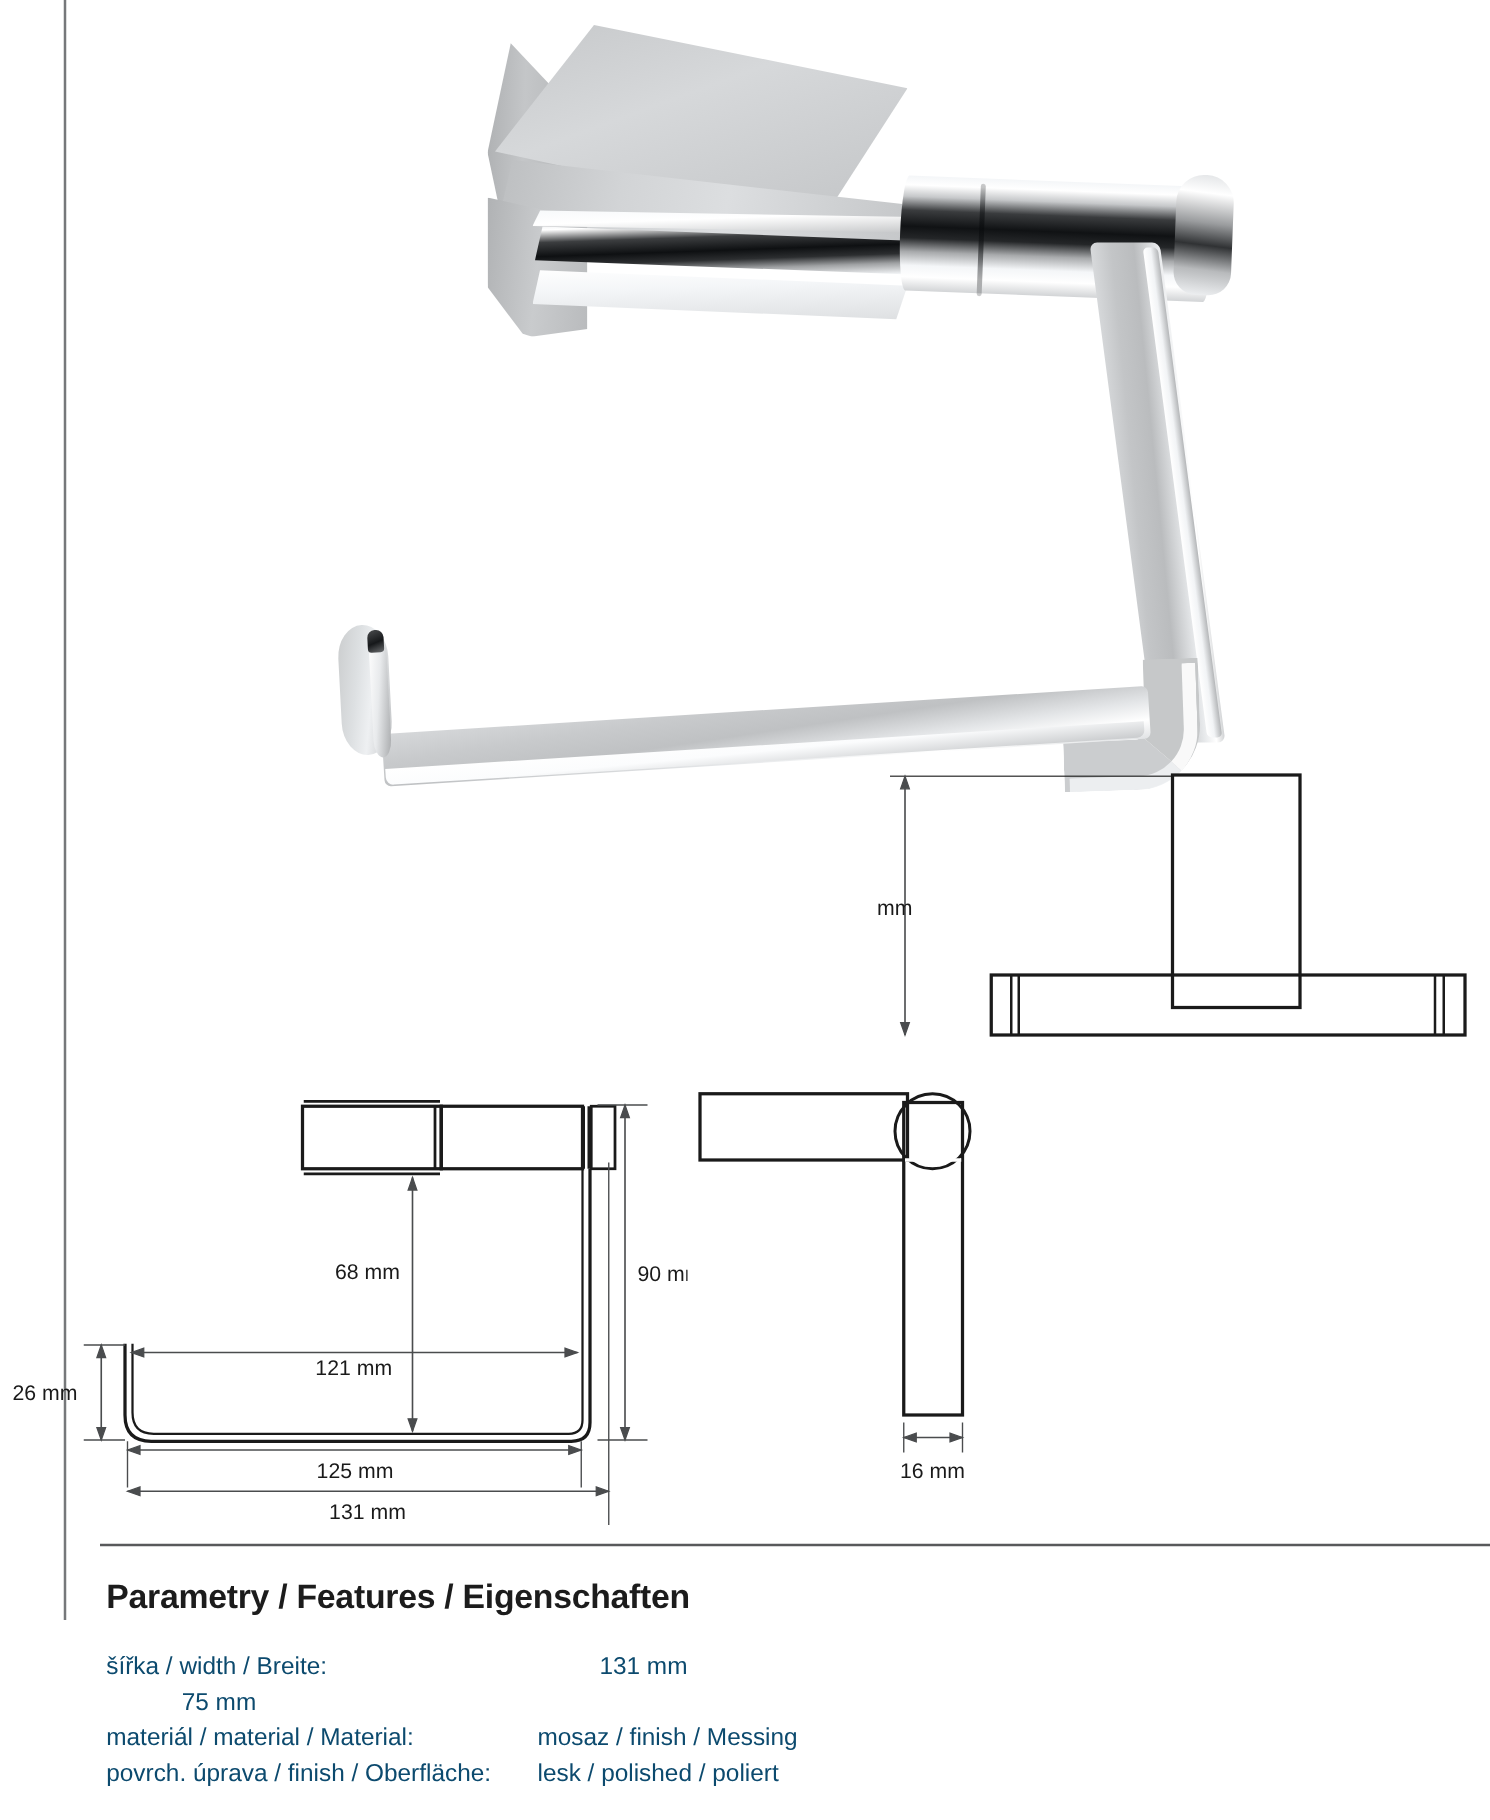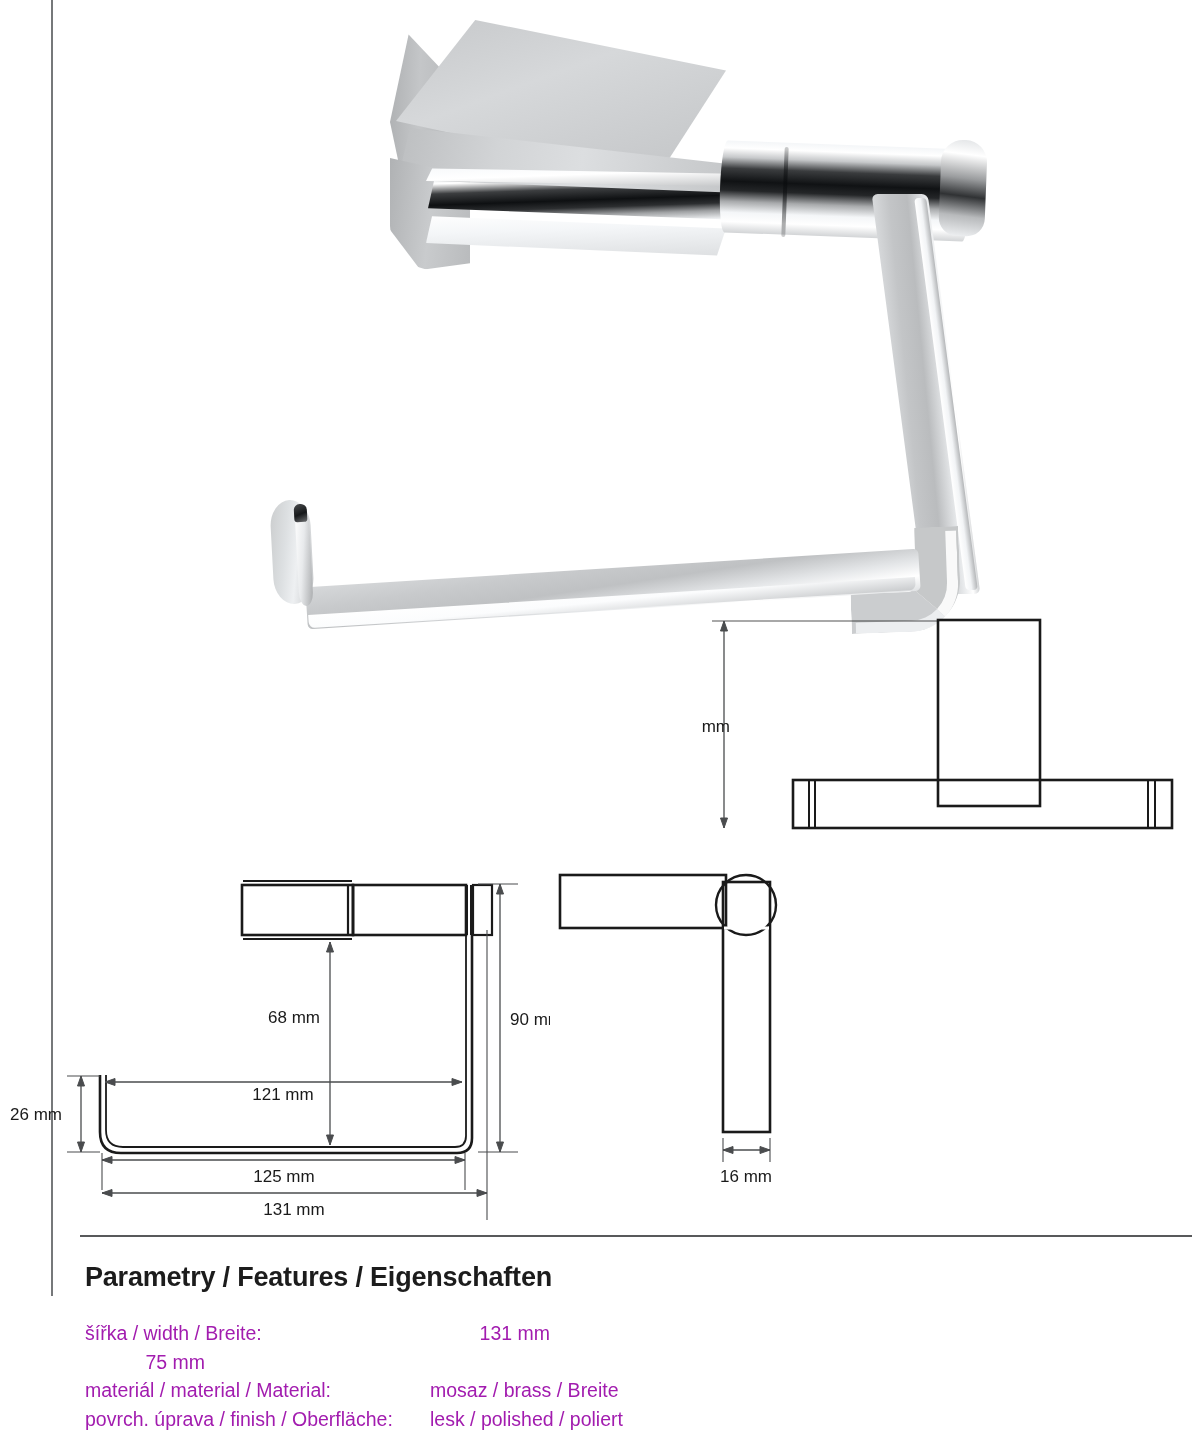--- a/index.html
+++ b/index.html
@@ -228,21 +228,21 @@
     font-size: 27px;
     font-weight: bold;
     color: #1c1c1c;
     letter-spacing: -.2px;
     margin-bottom: 26px;
   }
   .spec-row {
     display: flex;
     align-items: flex-start;
     font-size: 19.5px;
-    color: #a21caf;
+    color: #0c4a6e;
     line-height: 28.5px;
   }
   .spec-label { width: 345px; flex: 0 0 345px; }
   .spec-value { flex: 0 0 auto; }
   .spec-value.num { width: 120px; text-align: right; }
 </style>
 </head>
 <body>
 
 <div id="page">
@@ -395,21 +395,21 @@
     <div id="spec-rows">
         <div class="spec-row">
           <div class="spec-label">šířka / width / Breite:</div>
           <div class="spec-value num">131 mm</div>
         </div>
         <div class="spec-row">
           <div class="spec-value num">75 mm</div>
         </div>
         <div class="spec-row">
           <div class="spec-label">materiál / material / Material:</div>
-          <div class="spec-value">mosaz / brass / Breite</div>
+          <div class="spec-value">mosaz / finish / Messing</div>
         </div>
         <div class="spec-row">
           <div class="spec-label">povrch. úprava / finish / Oberfläche:</div>
           <div class="spec-value">lesk / polished / poliert</div>
         </div>
       </div>
   </div>
 
 </div>
 

